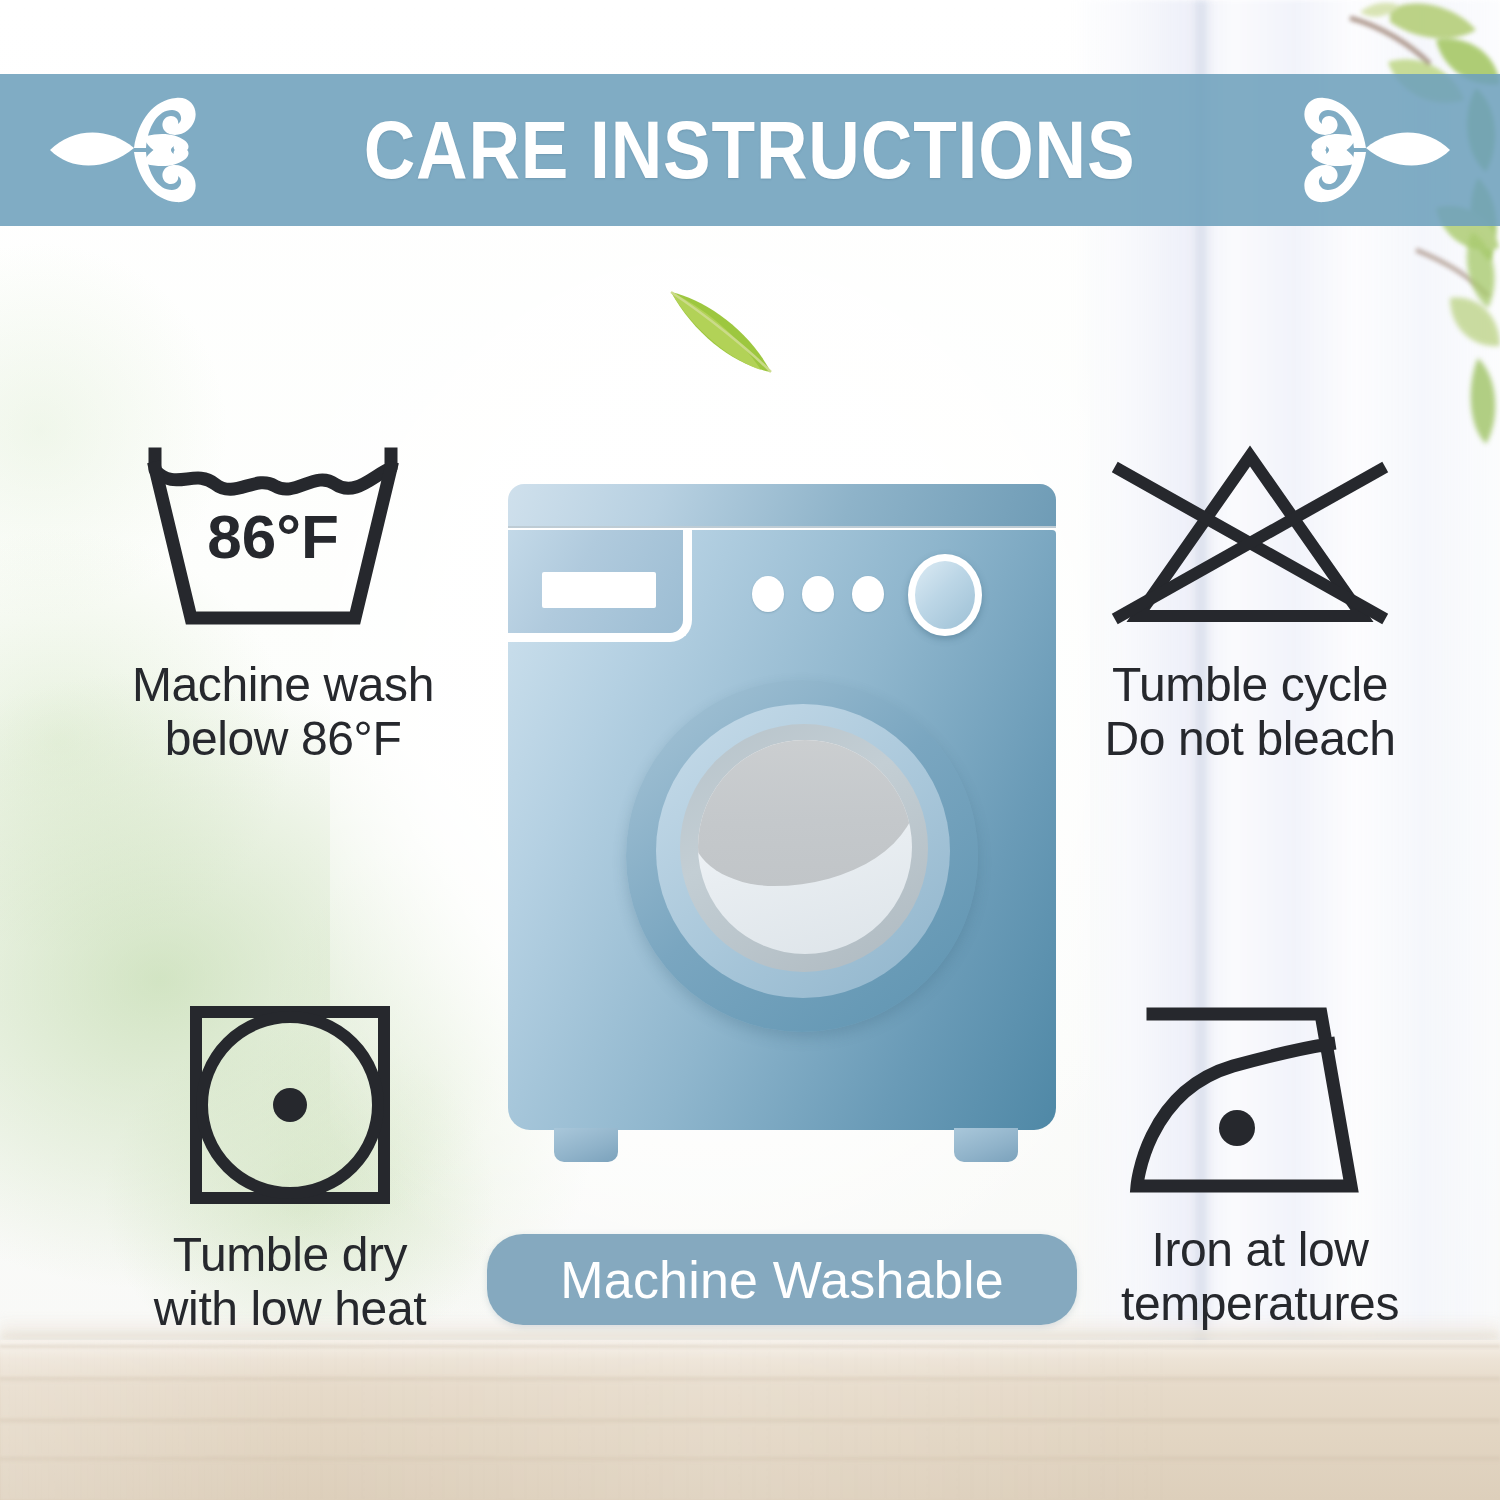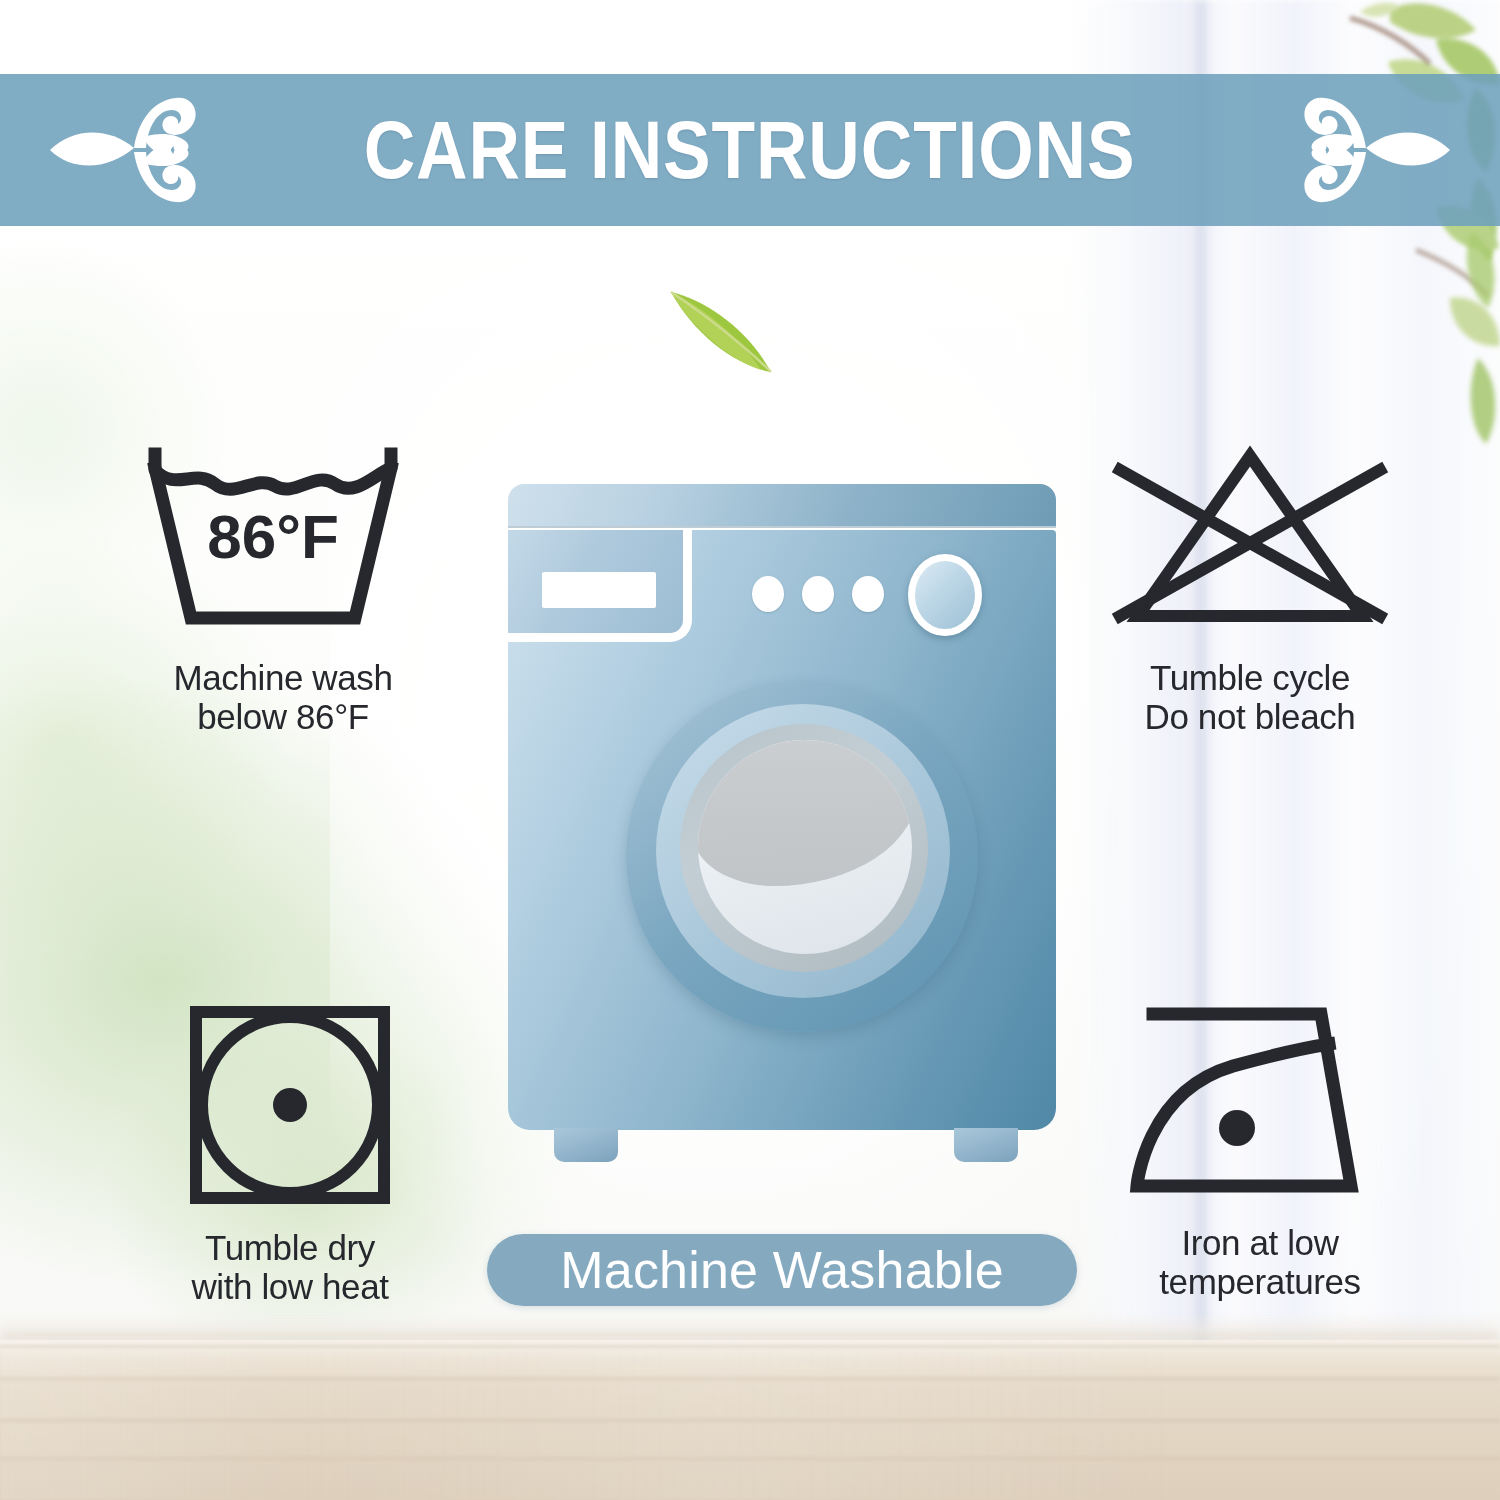--- a/index.html
+++ b/index.html
@@ -58,21 +58,21 @@
   .banner-title{color:#ffffff;font-size:82px;font-weight:bold;letter-spacing:1px;
     transform:scaleX(.87);transform-origin:center;white-space:nowrap;line-height:1;
     text-shadow:0 1px 2px rgba(60,100,125,.25);}
   .orn{position:absolute;top:50%;transform:translateY(-50%);width:150px;height:120px;}
   .orn-left{left:50px;}
   .orn-right{right:50px;transform:translateY(-50%) scaleX(-1);}
 
   
   .cell{position:absolute;display:flex;flex-direction:column;}
   .sym{display:flex;align-items:center;justify-content:center;}
-  .cap{margin-top:18px;text-align:center;color:#26282d;font-size:35px;line-height:1.12;
+  .cap{margin-top:18px;text-align:center;color:#26282d;font-size:48px;line-height:1.12;
     font-family:"Liberation Sans","DejaVu Sans",sans-serif;letter-spacing:-.4px;white-space:pre-line;}
 
   #cell-wash{left:48px;top:440px;width:470px;}
   #cell-bleach{left:1020px;top:440px;width:460px;}
   #cell-dry{left:60px;top:1000px;width:460px;}
   #cell-iron{left:1030px;top:1000px;width:460px;}
 
   
   .machine{position:absolute;left:504px;top:484px;width:556px;height:690px;}
   .mc-top{position:absolute;left:4px;top:0;width:548px;height:42px;border-radius:16px 16px 0 0;
@@ -99,21 +99,21 @@
     background:linear-gradient(165deg,#ffffff 0%,#f4f7fa 22%,#e8edf1 55%,#dde4e9 100%);overflow:hidden;}
   .door-gloss{position:absolute;left:-6px;top:-4px;width:226px;height:150px;
     background:linear-gradient(180deg,#c9ccce 0%,#c2c6c9 55%,#bfc3c6 100%);
     border-radius:0 0 92% 52%;opacity:.95;}
   .mc-foot{position:absolute;top:644px;width:64px;height:34px;border-radius:0 0 10px 10px;
     background:linear-gradient(160deg,#a9c7da 0%,#8fb2c9 60%,#7ba2bc 100%);}
   .foot-l{left:50px;}
   .foot-r{left:450px;}
 
   
-  .badge{position:absolute;left:487px;top:1234px;width:590px;height:72px;border-radius:36px;
+  .badge{position:absolute;left:487px;top:1234px;width:590px;height:91px;border-radius:36px;
     background:rgba(124,163,186,.93);display:flex;align-items:center;justify-content:center;
     box-shadow:0 2px 7px rgba(90,125,145,.2);}
   .badge-txt{color:#ffffff;font-size:52px;letter-spacing:.2px;white-space:nowrap;}
 
   
   .float-leaf{position:absolute;left:665px;top:286px;width:118px;height:96px;}
 </style>
 </head>
 <body>
 

